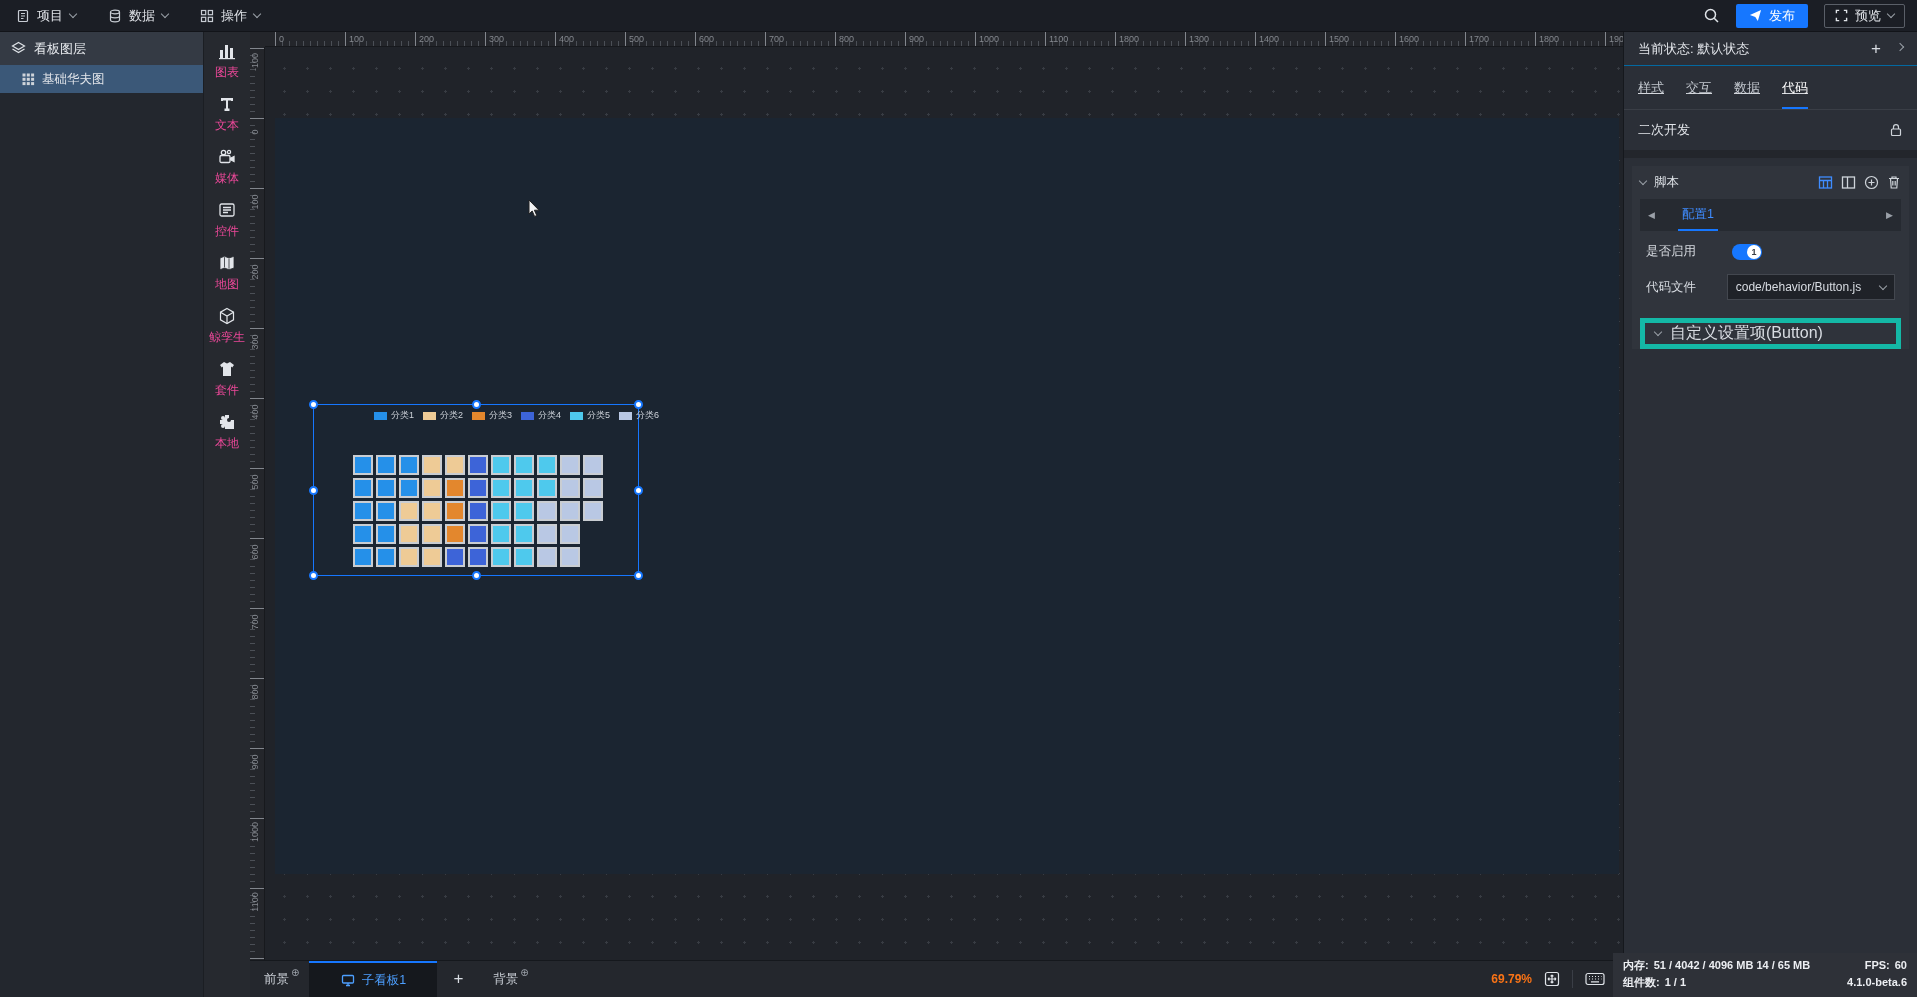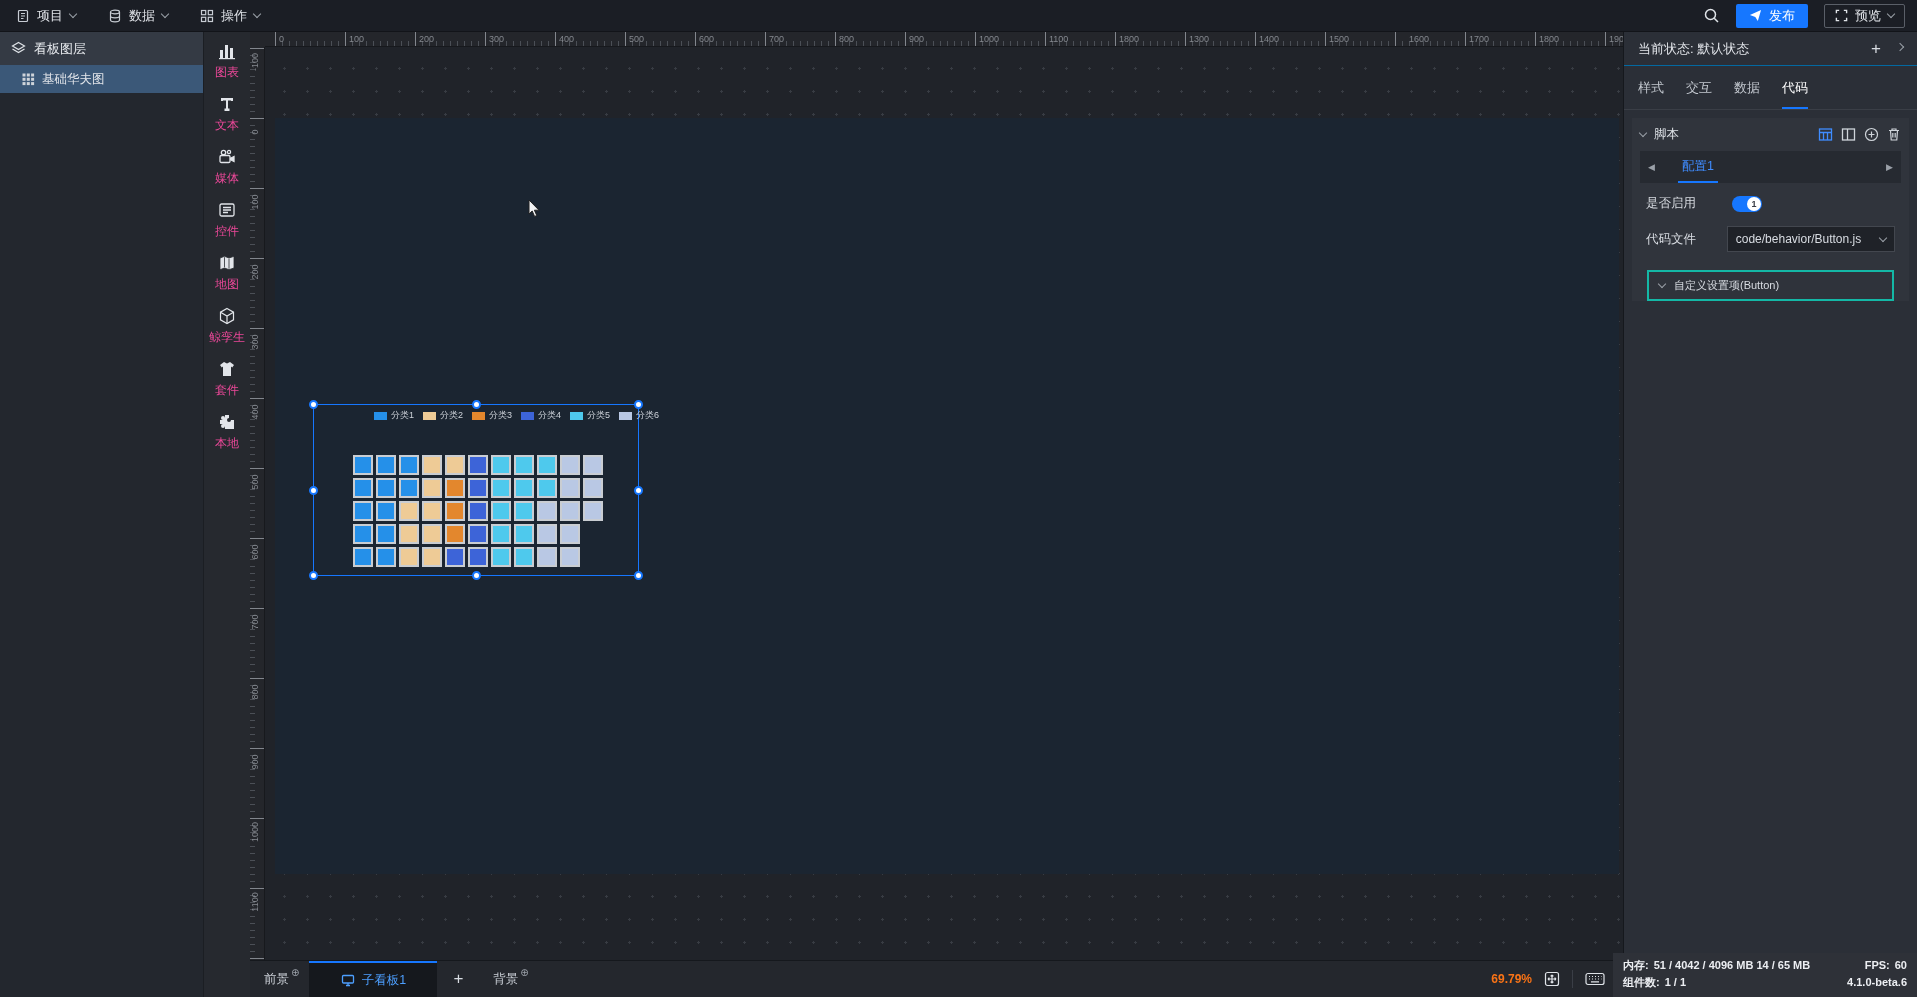--- a/index.html
+++ b/index.html
@@ -53,38 +53,38 @@
   .wrow { display:flex; gap:3px; margin-bottom:3px; }
   .cell { width:20px; height:20px; background:#c9cdd2; padding:2px; }
   .cell i { display:block; width:100%; height:100%; }
   .cell.empty { visibility:hidden; }
 
   
   .right-panel { position:absolute; left:1623px; top:32px; width:294px; height:921px; background:#2b2f37; border-left:1px solid #15181d; z-index:25; font-size:13px; }
   .rp-header { height:34px; display:flex; align-items:center; padding:0 14px; color:#e2e5ea; border-bottom:1px solid #0369a1; }
   .rp-header .plus { margin-left:auto; font-size:17px; color:#d8dce2; }
   .rp-header .cv { margin-left:16px; }
-  .rp-tabs { display:flex; gap:22px; padding:13px 14px 0; border-bottom:1px solid #3a3e46; }
+  .rp-tabs { display:flex; gap:22px; padding:13px 14px 0; border-bottom:1px solid #3a3e46;text-decoration:underline; }
   .rp-tab { color:#c3c8cf; padding-bottom:10px; border-bottom:2px solid transparent; }
   .rp-tab.active { color:#ffffff; border-bottom-color:#1677ff; }
   .rp-dev { display:flex; align-items:center; padding:11px 14px; color:#e2e5ea; border-bottom:8px solid #23262c; }
   .rp-dev .lock { margin-left:auto; }
   .script-box { margin:8px 8px 0; background:#30343c; }
   .script-head { display:flex; align-items:center; gap:8px; padding:8px 8px; font-size:12.5px; color:#dfe3e8; }
   .script-icons { margin-left:auto; display:flex; align-items:center; gap:8px; }
   .config-strip { margin:0 8px; background:#262a31; height:32px; display:flex; align-items:center; padding:0 8px; }
   .cfg-arrow { color:#9aa0a8; font-size:9px; width:12px; }
   .cfg-tab { color:#3f8cff; font-size:12.5px; margin-left:18px; padding:7px 4px 6px; border-bottom:2px solid #1677ff; }
   .field-row { display:flex; align-items:center; padding:12px 14px 2px; font-size:12.5px; color:#d8dce2; }
   .field-row .flabel { width:86px; }
   .toggle { width:30px; height:16px; border-radius:8px; background:#1677ff; position:relative; }
   .knob { position:absolute; right:1px; top:1px; width:14px; height:14px; border-radius:50%; background:#fff; color:#3a3e46; font-size:9px; font-weight:bold; display:flex; align-items:center; justify-content:center; }
   .select { width:178px; height:26px; background:#1f2228; border:1px solid #43474f; display:flex; align-items:center; padding:0 8px; font-size:12px; color:#d8dce2; }
   .select .cv { margin-left:auto; }
-  .custom-box { margin:16px 15px 0; border:2px solid #14b8a6; background:#2f333b; height:31px; display:flex; align-items:center; gap:9px; padding:0 10px; font-size:11px; color:#d8dce2; }
+  .custom-box { margin:16px 8px 0; border:5px solid #14b8a6; background:#2f333b; height:31px; display:flex; align-items:center; gap:9px; padding:0 10px; font-size:16px; color:#d8dce2; }
 
   
   .bottombar { position:absolute; left:250px; top:960px; width:1363px; height:37px; background:#24272d; border-top:1px solid #15181d; display:flex; align-items:center; z-index:20; }
   .fg-item { display:flex; align-items:flex-start; gap:2px; padding:0 10px 0 14px; color:#c8cdd4; font-size:12.5px; }
   .sup-plus { font-size:10px; color:#9aa0a8; margin-top:-4px; }
   .board-tab { height:100%; width:128px; background:#15181d; border-top:2px solid #1677ff; display:flex; align-items:center; justify-content:center; gap:7px; color:#4d9fff; font-size:12.5px; }
   .add-tab { padding:0 16px; font-size:17px; color:#d8dce2; }
   .bb-right { margin-left:auto; display:flex; align-items:center; gap:12px; padding-right:8px; color:#f97316; }
   .bb-zoom { font-size:12px; font-weight:bold; }
   .bb-sep { width:1px; height:18px; background:#3a3e46; }
@@ -274,21 +274,21 @@
         <span class="rl" style="left: 434px;">600</span>
         <span class="rl" style="left: 504px;">700</span>
         <span class="rl" style="left: 574px;">800</span>
         <span class="rl" style="left: 644px;">900</span>
         <span class="rl" style="left: 714px;">1000</span>
         <span class="rl" style="left: 784px;">1100</span>
         <span class="rl" style="left: 854px;">1800</span>
         <span class="rl" style="left: 924px;">1300</span>
         <span class="rl" style="left: 994px;">1400</span>
         <span class="rl" style="left: 1064px;">1500</span>
-        <span class="rl" style="left: 1134px; margin-left: 10px;">1600</span>
+        <span class="rl" style="left: 1134px;">1600</span>
         <span class="rl" style="left: 1204px;">1700</span>
         <span class="rl" style="left: 1274px;">1800</span>
         <span class="rl" style="left: 1344px;">1900</span>
       </div>
     <div class="v-ruler">
         <span class="rlv" style="top: 10px;">-100</span>
         <span class="rlv" style="top: 80px;">0</span>
         <span class="rlv" style="top: 150px;">100</span>
         <span class="rlv" style="top: 220px;">200</span>
         <span class="rlv" style="top: 290px;">300</span>
@@ -531,20 +531,29 @@
       <span>当前状态: 默认状态</span>
       <span class="plus">+</span>
       <span class="cv cv-r"></span>
     </div>
     <div class="rp-tabs">
       <span class="rp-tab">样式</span>
       <span class="rp-tab">交互</span>
       <span class="rp-tab">数据</span>
       <span class="rp-tab active">代码</span>
     </div>
+    <div class="rp-dev">
+      <span>二次开发</span>
+      <span class="lock">
+          <svg width="14" height="14" viewBox="0 0 14 14" fill="none" stroke="#cfd4da" stroke-width="1.2">
+            <rect x="2.5" y="6" width="9" height="6.5" rx="1"></rect>
+            <path d="M4.5 6V4.2a2.5 2.5 0 0 1 5 0V6"></path>
+          </svg>
+        </span>
+    </div>
     <div class="script-box">
       <div class="script-head">
         <span class="cv"></span>
         <span>脚本</span>
         <span class="script-icons">
           <span>
               <svg width="15" height="15" viewBox="0 0 15 15" fill="none" stroke="#3f8cff" stroke-width="1.3">
                 <rect x="1.5" y="2" width="12" height="11"></rect>
                 <path d="M1.5 5.5h12M5.5 5.5V13M9.5 5.5V13"></path>
               </svg>

